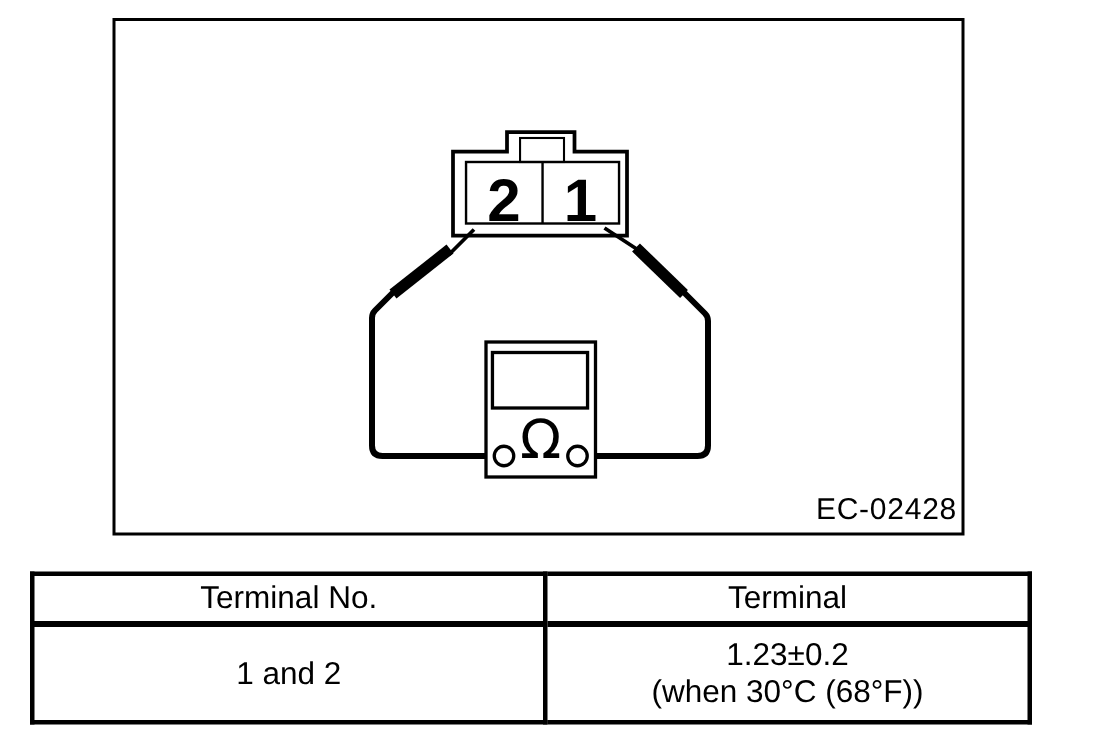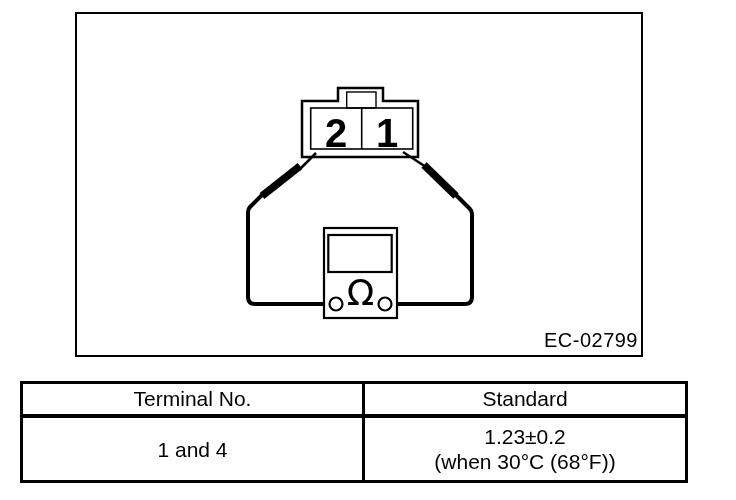--- a/index.html
+++ b/index.html
@@ -98,36 +98,36 @@
 
     <rect x="247" y="214" width="73" height="90" fill="#fff" stroke="#000" stroke-width="2.2"></rect>
 
     <rect x="251.3" y="221" width="63.4" height="37" fill="none" stroke="#000" stroke-width="2.2"></rect>
 
     <text class="ohm-glyph" x="283.5" y="291" text-anchor="middle">Ω</text>
 
     <circle cx="259" cy="290" r="6.5" fill="#fff" stroke="#000" stroke-width="2.2"></circle>
     <circle cx="308" cy="290" r="6.5" fill="#fff" stroke="#000" stroke-width="2.2"></circle>
   </svg>
-  <span class="figure-id">EC-02799</span>
+  <span class="figure-id">EC-02428</span>
 </div>
 
 <table class="spec-table">
   <colgroup>
     <col class="col-terminal">
     <col>
   </colgroup>
   <thead>
     <tr>
       <th>Terminal No.</th>
-      <th>Standard</th>
+      <th>Terminal</th>
     </tr>
   </thead>
   <tbody>
     <tr>
-      <td>1 and 4</td>
+      <td>1 and 2</td>
       <td>
         <div>1.23±0.2</div>
         <div>(when 30°C (68°F))</div>
       </td>
     </tr>
   </tbody>
 </table>
 
 </body></html>

